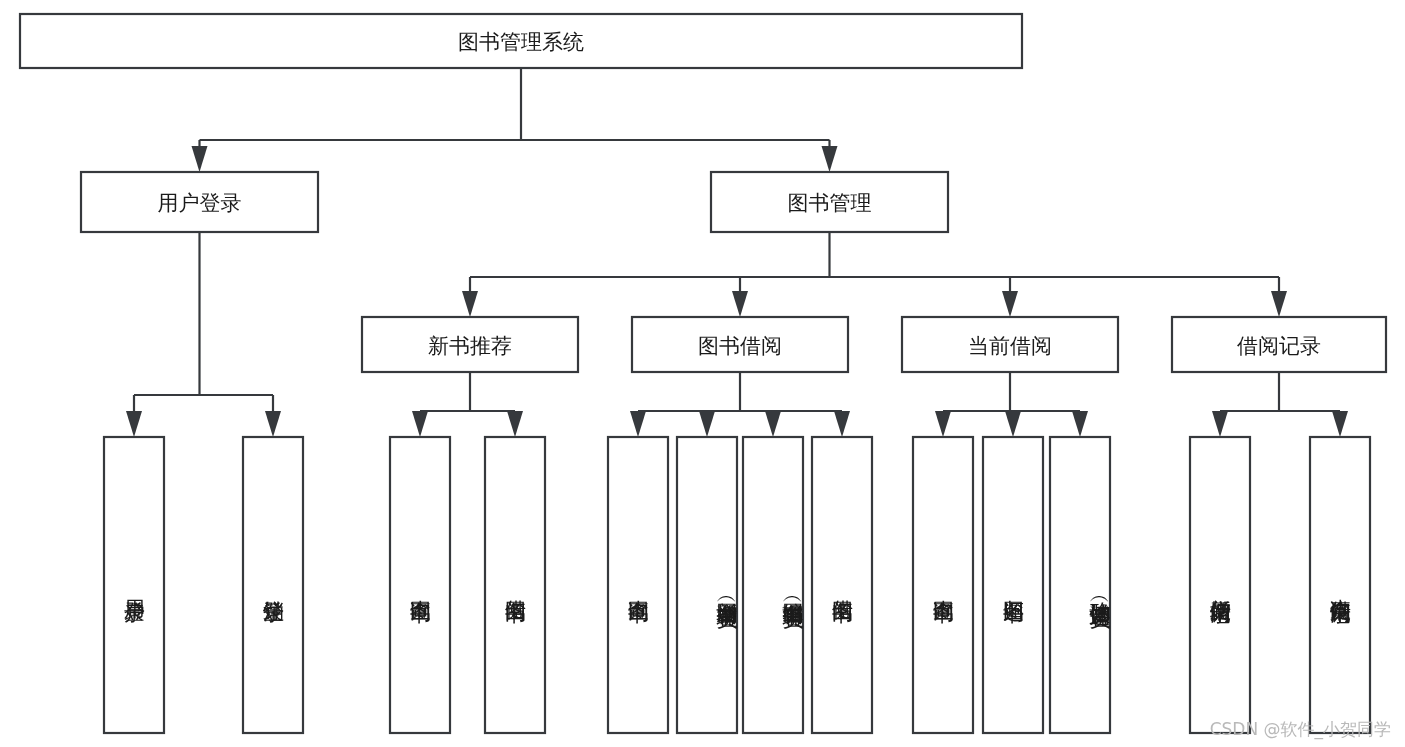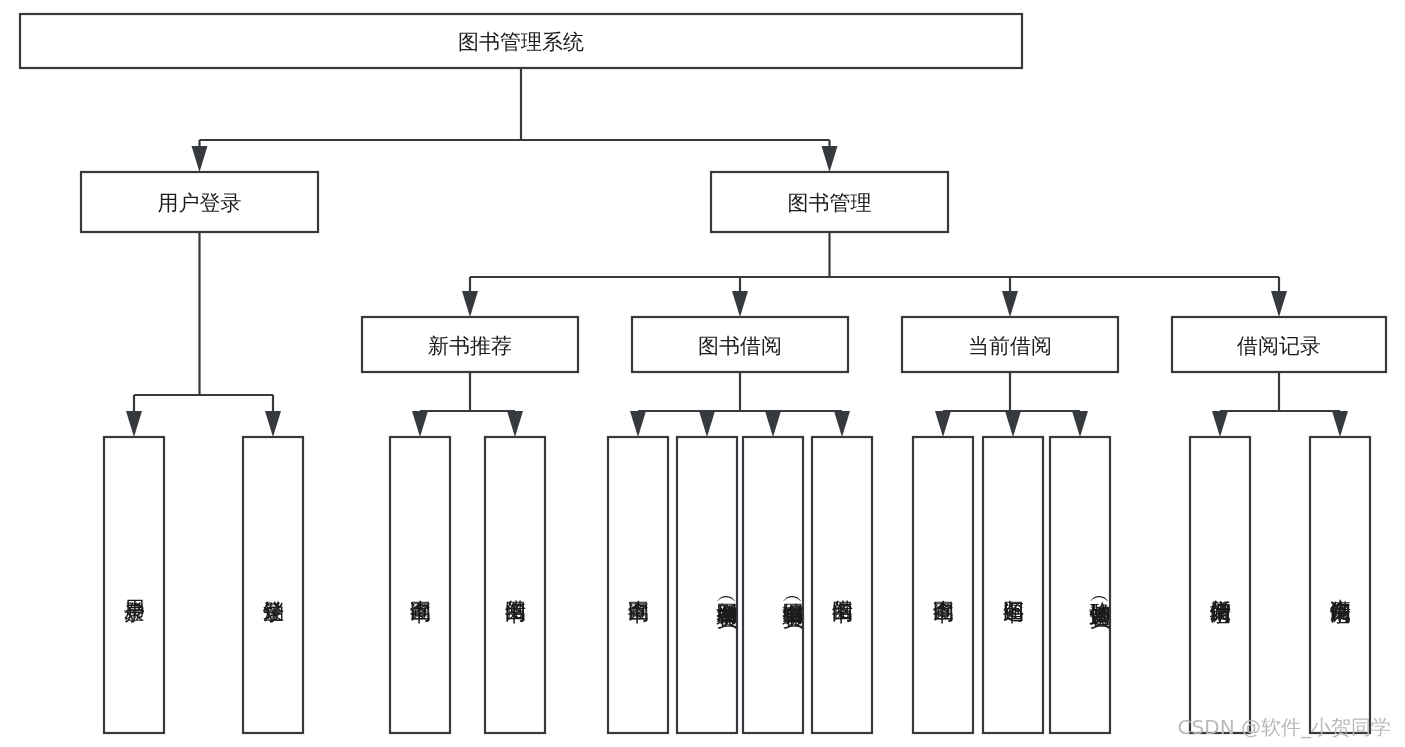--- a/index.html
+++ b/index.html
@@ -64,21 +64,21 @@
     pointer-events: none;
   }
   .node-label-v.centered {
     align-items: center;
   }
   .watermark {
     position: absolute;
     right: 14px;
     bottom: 6px;
     font-family: "DejaVu Sans", "Liberation Sans", sans-serif;
-    font-size: 20px;
+    font-size: 17px;
     color: #b9b9b9;
     white-space: nowrap;
     pointer-events: none;
   }
 </style>
 </head>
 <body>
 
 <div id="diagram-root">
 

